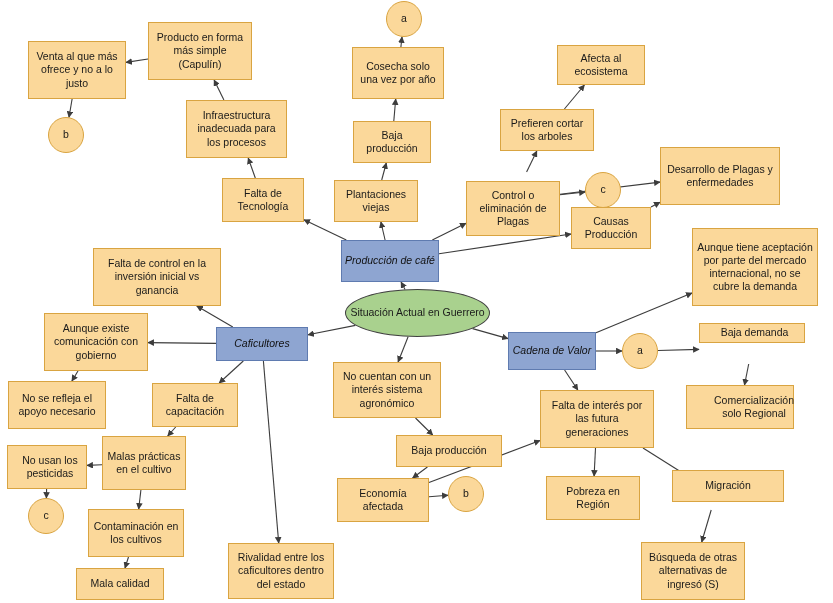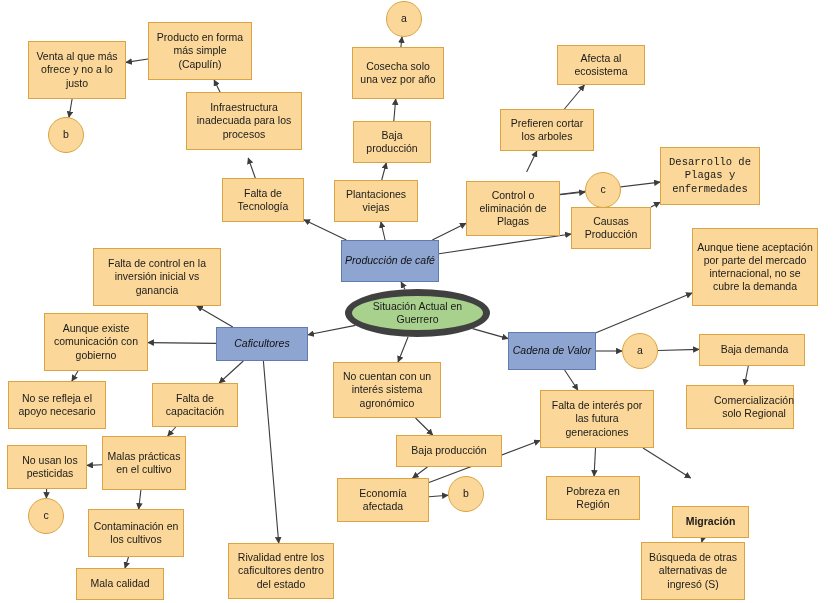--- a/index.html
+++ b/index.html
@@ -34,21 +34,21 @@
     color:#111;
     font-style:italic;
   }
   .node.circle{
     background:#fbd89a;
     border:1px solid #d9a441;
     border-radius:50%;
   }
   .node.ellipse{
     background:#a9d18e;
-    border:7px solid #404040;
+    border:1px solid #404040;
     border-radius:50%;
     color:#1a1a1a;
   }
 </style>
 </head>
 <body>
 
 <div id="canvas">
   <svg id="edges">
     <defs>
@@ -105,45 +105,45 @@
       <div class="node ellipse" style="left: 345px; top: 289px; width: 145px; height: 48px;">Situación Actual en Guerrero</div>
       <div class="node blue" style="left: 341px; top: 240px; width: 98px; height: 42px;">Producción de café</div>
       <div class="node blue" style="left: 216px; top: 327px; width: 92px; height: 34px;">Caficultores</div>
       <div class="node blue" style="left: 508px; top: 332px; width: 88px; height: 38px;">Cadena de Valor</div>
       <div class="node circle" style="left: 386px; top: 1px; width: 36px; height: 36px;">a</div>
       <div class="node box" style="left: 352px; top: 47px; width: 92px; height: 52px;">Cosecha solo una vez por año</div>
       <div class="node box" style="left: 353px; top: 121px; width: 78px; height: 42px;">Baja producción</div>
       <div class="node box" style="left: 334px; top: 180px; width: 84px; height: 42px;">Plantaciones viejas</div>
       <div class="node box" style="left: 557px; top: 45px; width: 88px; height: 40px;">Afecta al ecosistema</div>
       <div class="node box" style="left: 500px; top: 109px; width: 94px; height: 42px;">Prefieren cortar los arboles</div>
-      <div class="node box" style="left: 660px; top: 147px; width: 100px; height: 58px; font-family: Liberation Mono, monospace;">Desarrollo de Plagas y enfermedades</div>
+      <div class="node box" style="left: 660px; top: 147px; width: 120px; height: 58px;">Desarrollo de Plagas y enfermedades</div>
       <div class="node box" style="left: 466px; top: 181px; width: 94px; height: 55px;">Control o eliminación de Plagas</div>
       <div class="node circle" style="left: 585px; top: 172px; width: 36px; height: 36px;">c</div>
       <div class="node box" style="left: 571px; top: 207px; width: 80px; height: 42px;">Causas Producción</div>
       <div class="node box" style="left: 28px; top: 41px; width: 98px; height: 58px;">Venta al que más ofrece y no a lo justo</div>
       <div class="node circle" style="left: 48px; top: 117px; width: 36px; height: 36px;">b</div>
       <div class="node box" style="left: 148px; top: 22px; width: 104px; height: 58px;">Producto en forma más simple (Capulín)</div>
-      <div class="node box" style="left: 186px; top: 92px; width: 116px; height: 58px;">Infraestructura inadecuada para los procesos</div>
+      <div class="node box" style="left: 186px; top: 100px; width: 101px; height: 58px;">Infraestructura inadecuada para los procesos</div>
       <div class="node box" style="left: 222px; top: 178px; width: 82px; height: 44px;">Falta de Tecnología</div>
       <div class="node box" style="left: 93px; top: 248px; width: 128px; height: 58px;">Falta de control en la inversión inicial vs ganancia</div>
       <div class="node box" style="left: 44px; top: 313px; width: 104px; height: 58px;">Aunque existe comunicación con gobierno</div>
       <div class="node box" style="left: 8px; top: 381px; width: 98px; height: 48px;">No se refleja el apoyo necesario</div>
       <div class="node box" style="left: 152px; top: 383px; width: 86px; height: 44px;">Falta de capacitación</div>
       <div class="node box" style="left: 7px; top: 445px; width: 80px; height: 44px; padding-left: 9px;">No usan los pesticidas</div>
       <div class="node circle" style="left: 28px; top: 498px; width: 36px; height: 36px;">c</div>
       <div class="node box" style="left: 102px; top: 436px; width: 84px; height: 54px;">Malas prácticas en el cultivo</div>
       <div class="node box" style="left: 88px; top: 509px; width: 96px; height: 48px;">Contaminación en los cultivos</div>
       <div class="node box" style="left: 76px; top: 568px; width: 88px; height: 32px;">Mala calidad</div>
       <div class="node box" style="left: 228px; top: 543px; width: 106px; height: 56px;">Rivalidad entre los caficultores dentro del estado</div>
       <div class="node box" style="left: 333px; top: 362px; width: 108px; height: 56px;">No cuentan con un interés sistema agronómico</div>
       <div class="node box" style="left: 396px; top: 435px; width: 106px; height: 32px;">Baja producción</div>
       <div class="node box" style="left: 337px; top: 478px; width: 92px; height: 44px;">Economía afectada</div>
       <div class="node circle" style="left: 448px; top: 476px; width: 36px; height: 36px;">b</div>
       <div class="node box" style="left: 692px; top: 228px; width: 126px; height: 78px;">Aunque tiene aceptación por parte del mercado internacional, no se cubre la demanda</div>
       <div class="node circle" style="left: 622px; top: 333px; width: 36px; height: 36px;">a</div>
-      <div class="node box" style="left: 699px; top: 334px; width: 106px; height: 32px; padding-left: 8px;">Baja demanda</div>
+      <div class="node box" style="left: 699px; top: 323px; width: 106px; height: 20px; padding-left: 8px;">Baja demanda</div>
       <div class="node box" style="left: 686px; top: 385px; width: 108px; height: 44px; padding-left: 31px;">Comercialización solo Regional</div>
       <div class="node box" style="left: 540px; top: 390px; width: 114px; height: 58px;">Falta de interés por las futura generaciones</div>
       <div class="node box" style="left: 546px; top: 476px; width: 94px; height: 44px;">Pobreza en Región</div>
-      <div class="node box" style="left: 672px; top: 506px; width: 77px; height: 32px; font-weight: bold;">Migración</div>
+      <div class="node box" style="left: 672px; top: 470px; width: 112px; height: 32px;">Migración</div>
       <div class="node box" style="left: 641px; top: 542px; width: 104px; height: 58px;">Búsqueda de otras alternativas de ingresó (S)</div>
     </div>
 </div>
 
 </body></html>

